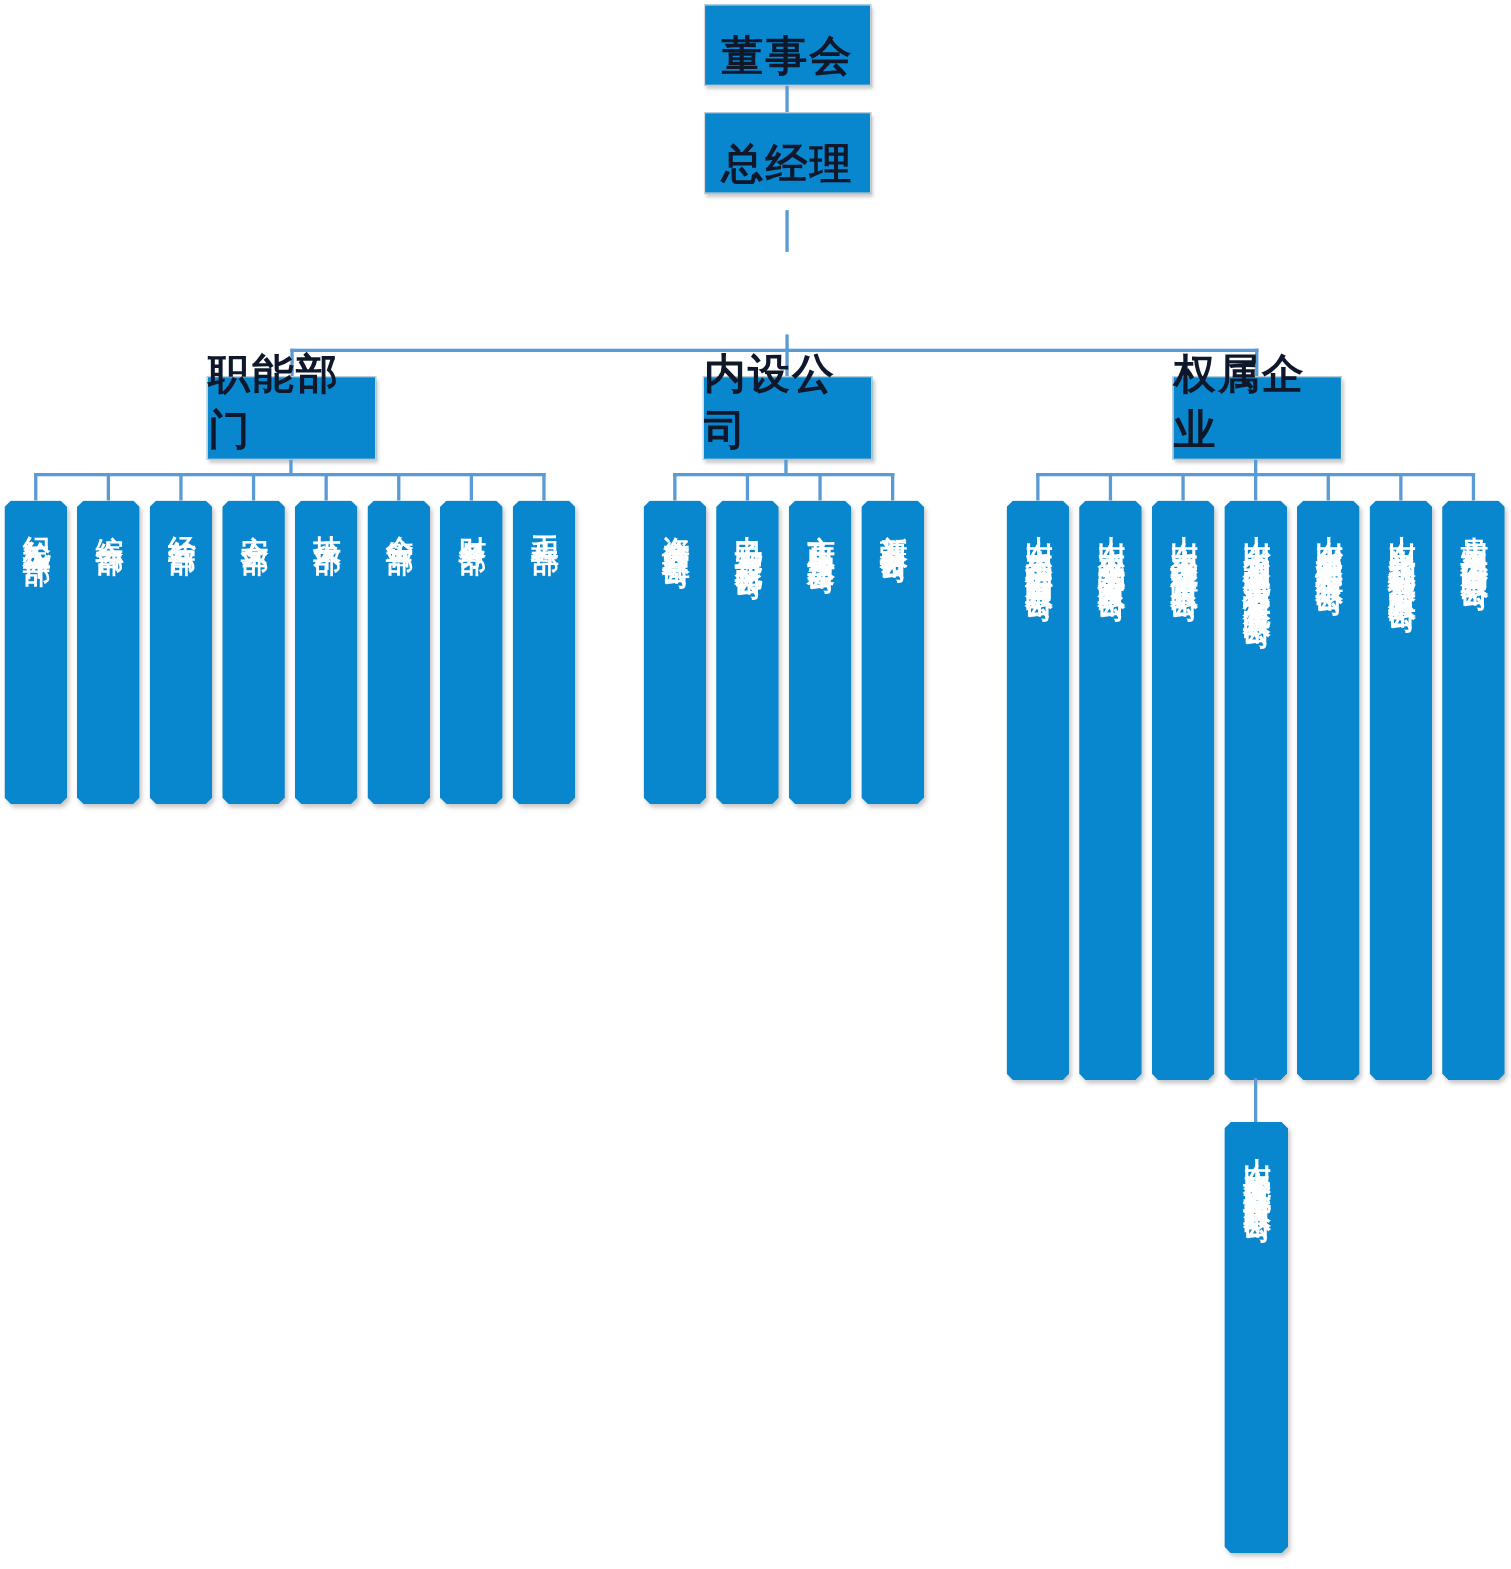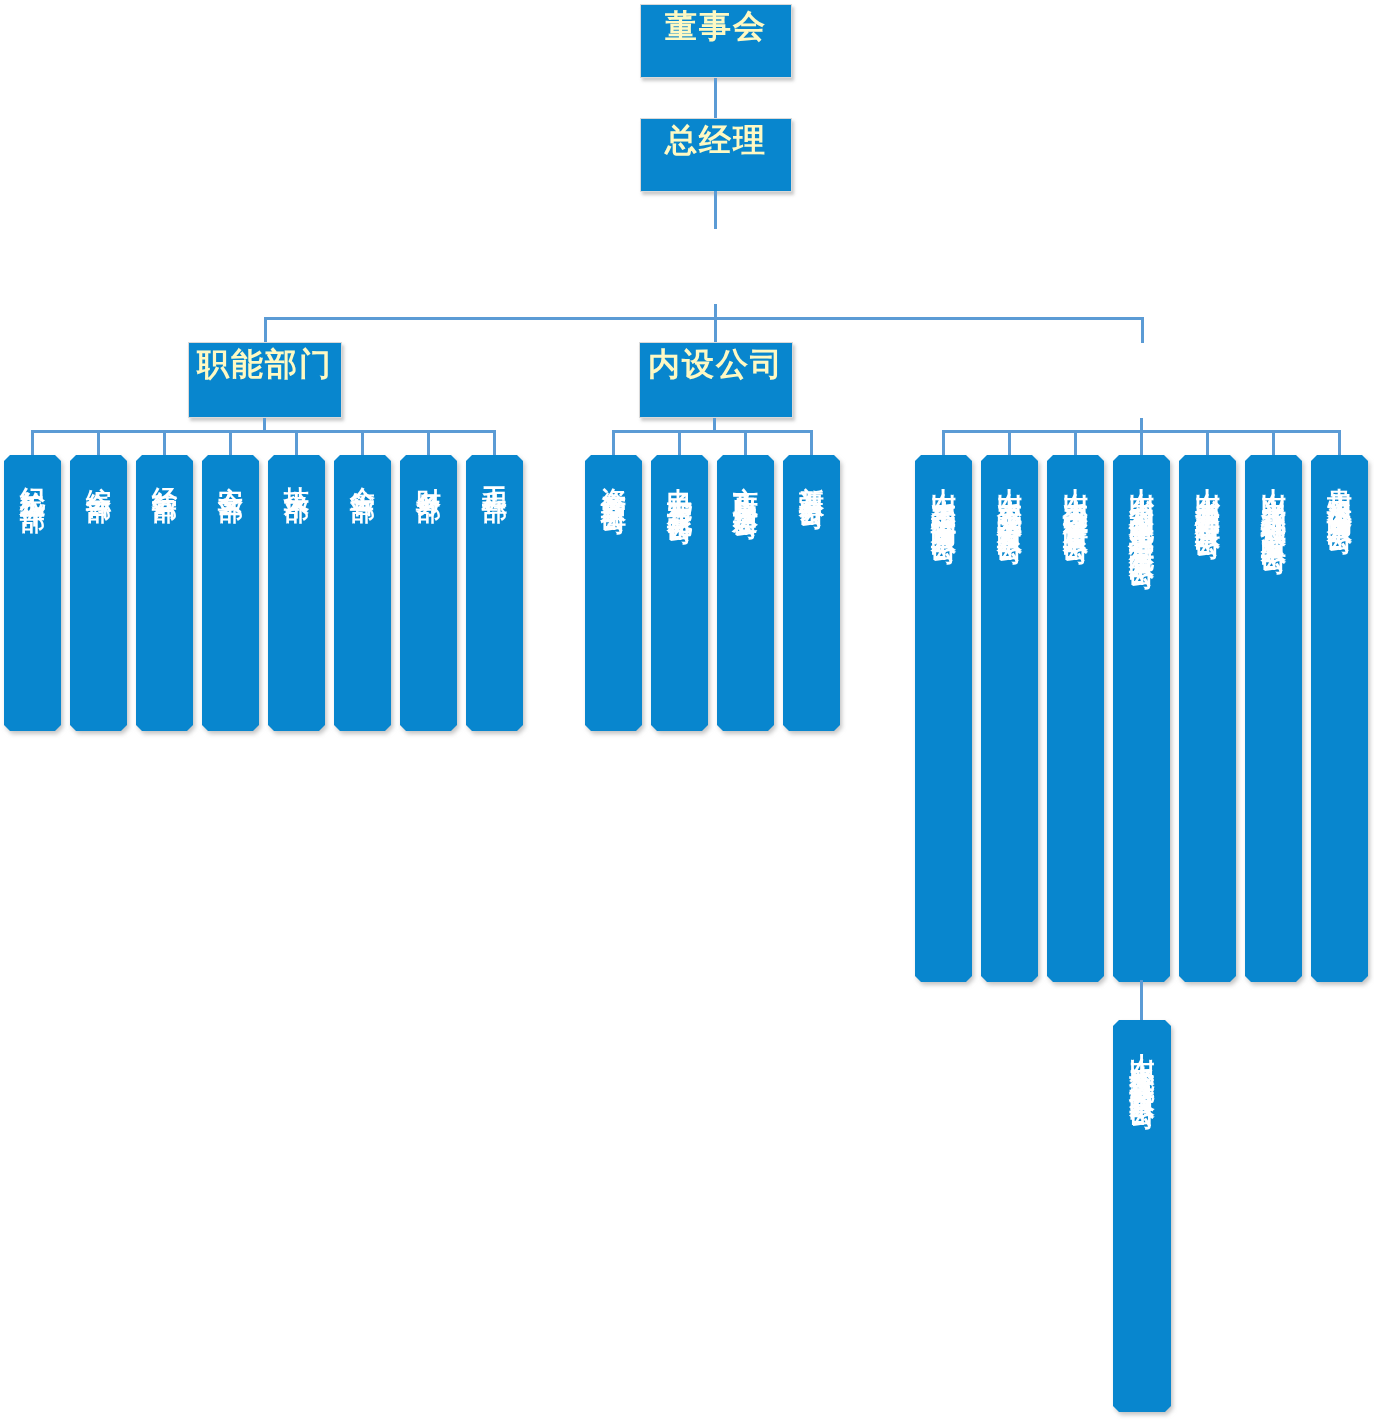--- a/index.html
+++ b/index.html
@@ -14,22 +14,22 @@
   .vline,.hline{position:absolute;background:#5B9BD5;}
   .vline{width:3px;}
   .hline{height:3px;}
 
   
   .rect{
     position:absolute;
     background:#0886CE;
     border:1px solid #d9d9d9;
     box-shadow:2px 3px 3px rgba(140,140,140,0.45);
-    display:flex;align-items:flex-start;justify-content:center;
-    color:#fef9c3;font-weight:bold;font-size:32px;letter-spacing:2px;
+    display:flex;align-items:flex-end;justify-content:center;
+    color:#0f172a;font-weight:bold;font-size:38px;letter-spacing:2px;
     box-sizing:border-box;
   }
 
   
   .group{position:absolute;}
   .connector-row{position:relative;height:25px;}
   .connector-row .hbar{position:absolute;top:0;left:27px;right:27px;height:3px;background:#5B9BD5;}
   .ccells{display:flex;gap:9px;position:absolute;top:0;left:0;right:0;}
   .ccell{width:57px;display:flex;justify-content:center;}
   .ccell .drop{width:3px;height:25px;background:#5B9BD5;}
@@ -58,37 +58,40 @@
 </head>
 <body>
 
 <div class="canvas">
 
   <div class="rect" style="left:640px;top:4px;width:152px;height:74px">
     <span>董事会</span>
   </div>
   <div class="vline" style="left:714px;top:78px;height:40px"></div>
 
-  <div class="rect" style="left:640px;top:118px;width:152px;height:74px">
+  <div class="rect" style="left:640px;top:102px;width:152px;height:74px">
     <span>总经理</span>
   </div>
   <div class="vline" style="left:714px;top:191px;height:38px"></div>
 
   <div class="vline" style="left:714px;top:304px;height:15px"></div>
 
   <div class="hline" style="left:264px;top:317px;width:880px"></div>
   <div class="vline" style="left:264px;top:317px;height:26px"></div>
   <div class="vline" style="left:714px;top:317px;height:26px"></div>
   <div class="vline" style="left:1141px;top:317px;height:26px"></div>
 
   <div class="rect" style="left:639px;top:342px;width:154px;height:76px">
     <span>内设公司</span>
   </div>
   <div class="rect" style="left:188px;top:342px;width:154px;height:76px">
     <span>职能部门</span>
+  </div>
+  <div class="rect" style="left:1066px;top:342px;width:154px;height:76px">
+    <span>权属企业</span>
   </div>
 
   <div class="vline" style="left:263px;top:418px;height:14px"></div>
   <div class="vline" style="left:713px;top:418px;height:14px"></div>
   <div class="vline" style="left:1140px;top:418px;height:14px"></div>
 
   <div class="group" style="left:4px;top:430px;width:519px">
     <div class="connector-row">
       <div class="hbar"></div>
       <div class="ccells">

